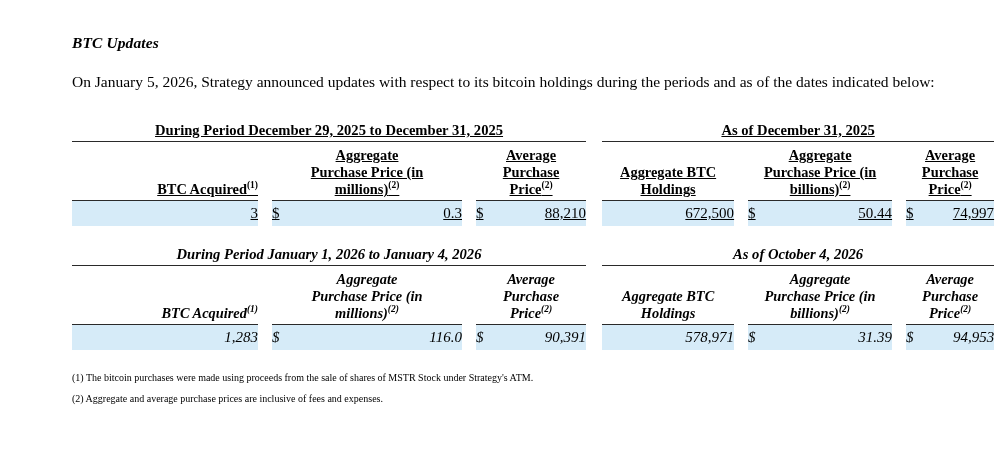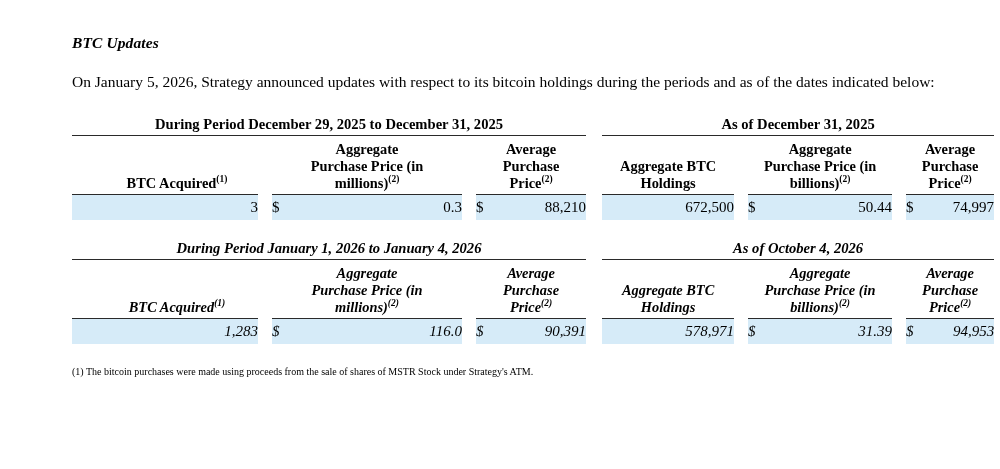--- a/index.html
+++ b/index.html
@@ -38,21 +38,21 @@
     padding-top: 18px;
     width: 890px;
     text-align: left;
   }
 
   
   .table-block {
     position: relative;
     width: 890px;
   }
-  .table-block.first { margin-top: 23px; }
+  .table-block.first { margin-top: 29px; text-decoration: underline; }
   .table-block.second { margin-top: 20px; font-style: italic; }
 
   table.fin {
     border-collapse: collapse;
     width: 890px;
     table-layout: fixed;
     font-size: 14.5px;
   }
   table.fin td, table.fin th {
     padding: 0;
@@ -77,21 +77,21 @@
   
   .col-head {
     text-align: center;
     font-weight: bold;
     font-size: 14.4px;
     line-height: 17px;
     padding-bottom: 2px !important;
     padding-top: 5px !important;
   }
   .col-head.left-label {
-    text-align: center;
+    text-align: right;
     padding-left: 24px !important;
   }
   .col-rule {
     border-bottom: 1.6px solid #2a2a2a;
   }
   sup {
     font-size: 9.5px;
     vertical-align: super;
     line-height: 0;
   }
@@ -246,15 +246,16 @@
             <td class="gap-col"></td>
             <td class="cur">$</td>
             <td class="num">94,953</td>
           </tr>
         </tbody>
       </table>
     </div>
 
   <div class="footnotes">
     <div>(1) The bitcoin purchases were made using proceeds from the sale of shares of MSTR Stock under Strategy's ATM.</div>
+    <div>(2) Aggregate and average purchase prices are inclusive of fees and expenses.</div>
   </div>
 
 </div>
 
 </body></html>

